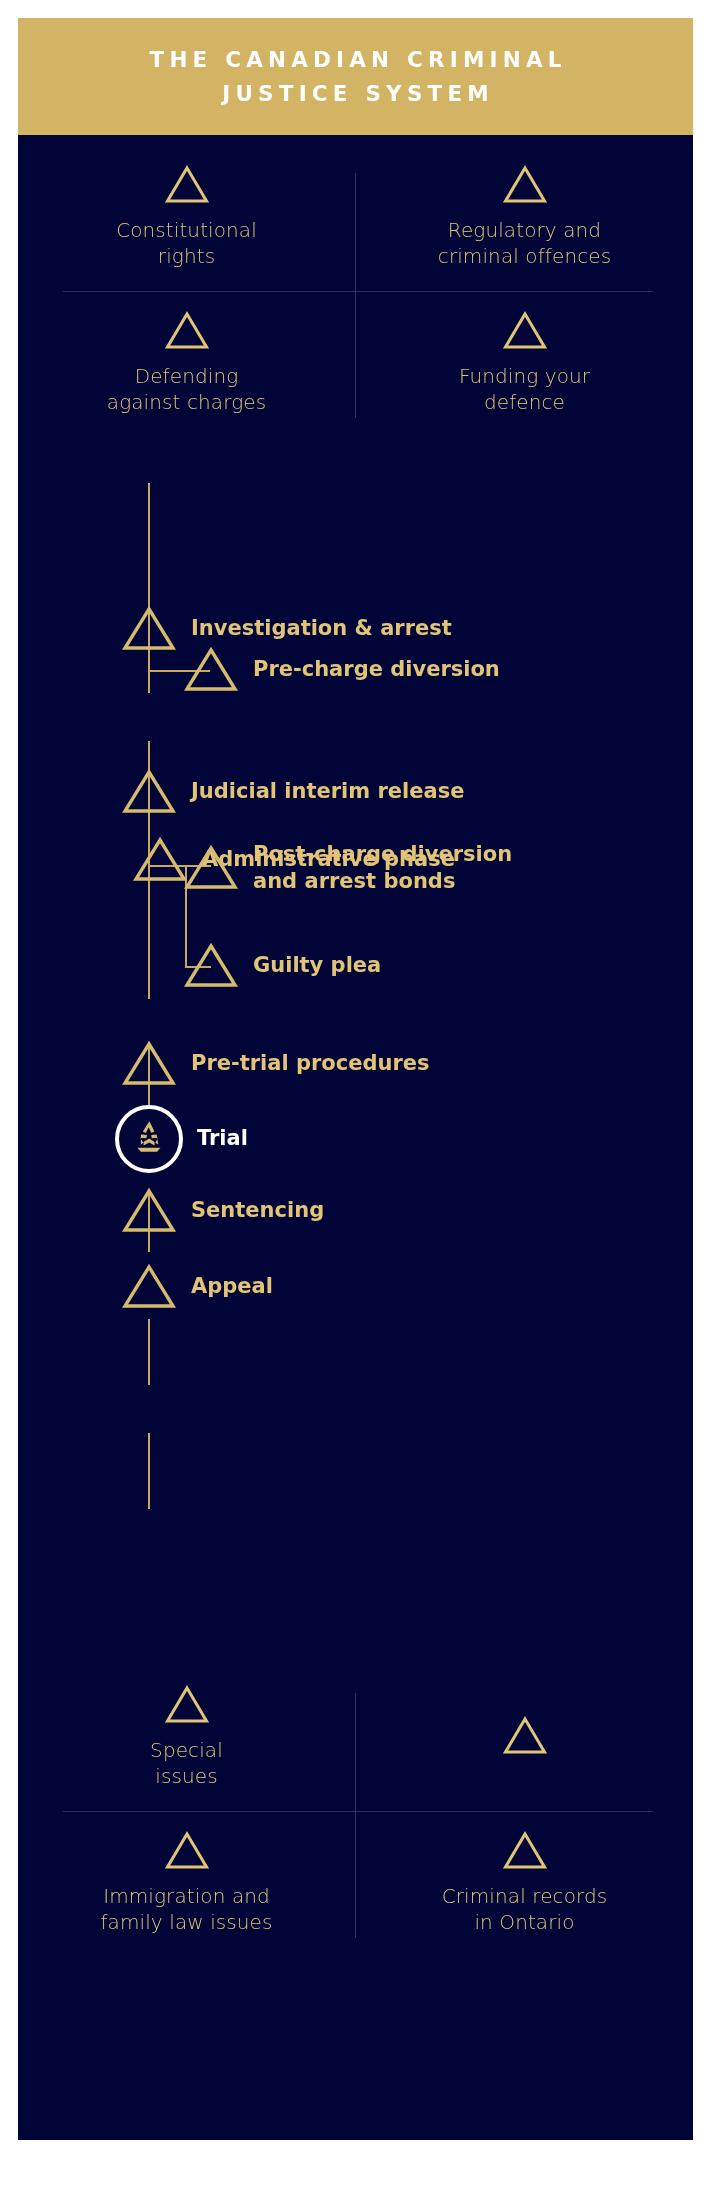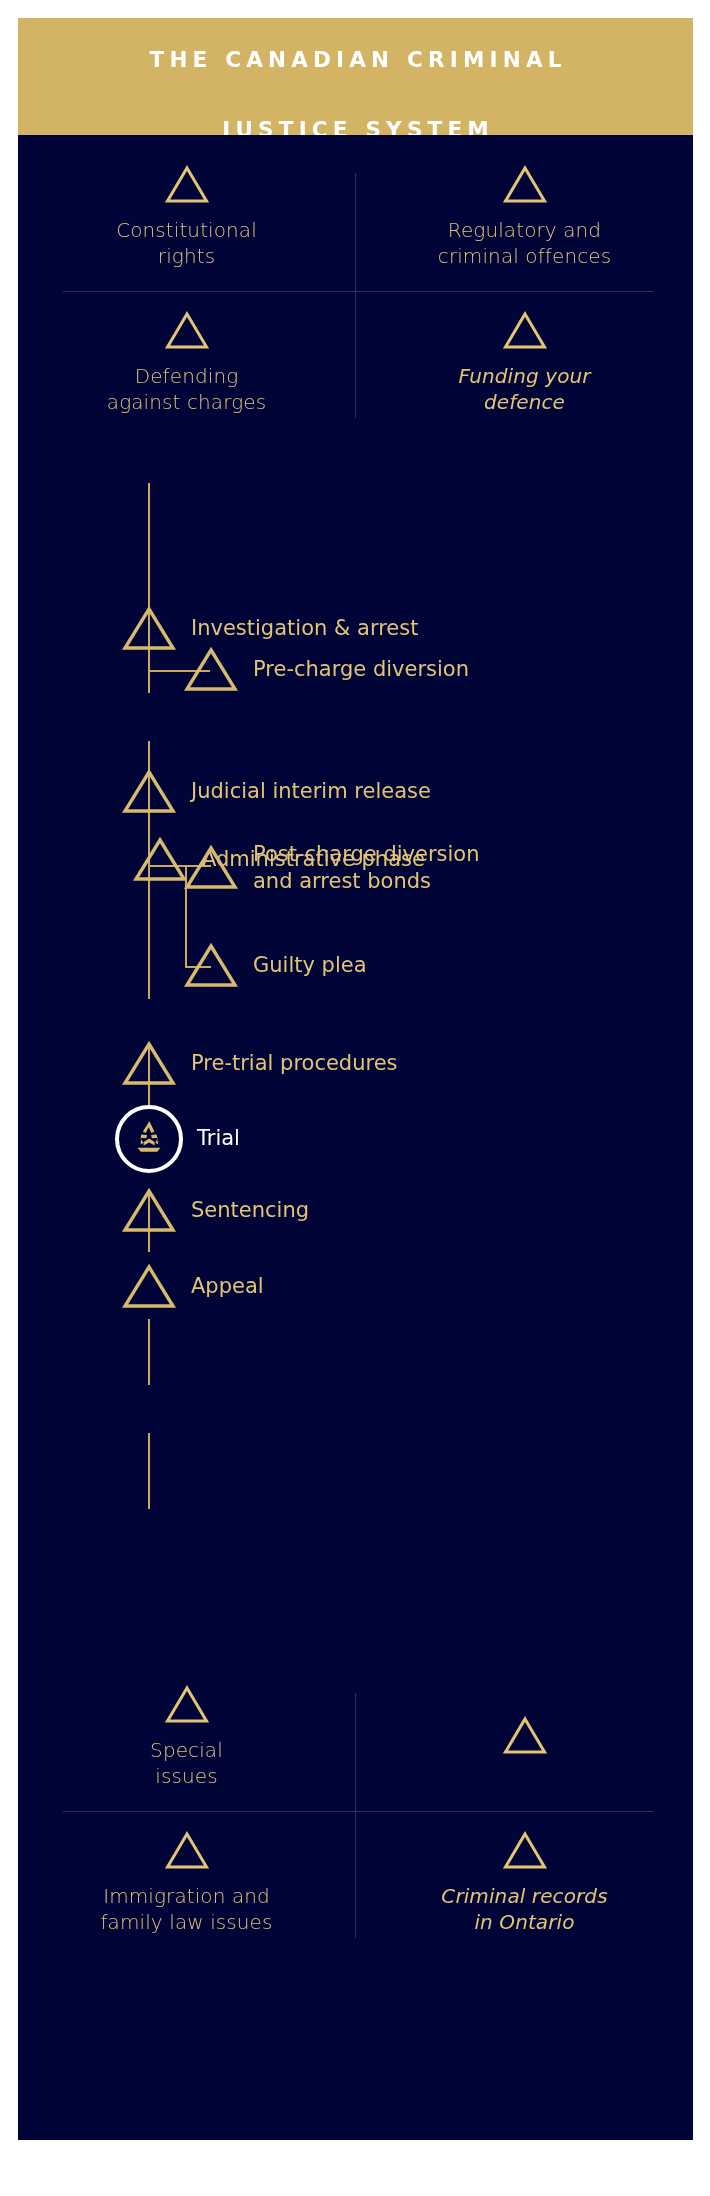--- a/index.html
+++ b/index.html
@@ -33,21 +33,20 @@
   .header-line {
     color: #ffffff;
     font-family: "DejaVu Sans", sans-serif;
     font-size: 21.5px;
     font-weight: bold;
     letter-spacing: 5.2px;
     line-height: 1.55;
     text-align: center;
     white-space: nowrap;
     text-indent: 5.2px;
-    margin-top: 36px;
   }
 
   
   #panel {
     position: absolute;
     left: 18px;
     top: 135px;
     width: 675px;
     height: 2005px;
     background: #000436;
@@ -69,21 +68,21 @@
     height: 145px;
     display: flex;
     flex-direction: column;
     align-items: center;
     justify-content: center;
     text-align: center;
   }
   .quad-cell.c00 { left: 0;     top: 0;     }
   .quad-cell.c01 { left: 338px; top: 0;     }
   .quad-cell.c10 { left: 0;     top: 146px; }
-  .quad-cell.c11 { left: 338px; top: 146px; font-style: italic; }
+  .quad-cell.c11 { left: 338px; top: 146px; }
 
   .quad-label {
     color: #e3c476;
     font-family: "DejaVu Sans", sans-serif;
     font-size: 20px;
     line-height: 1.28;
     font-weight: 300;
     margin-top: 10px;
     letter-spacing: 0.1px;
     white-space: pre-line;
@@ -143,21 +142,21 @@
     height: 48px;
     flex: 0 0 auto;
     display: flex;
     align-items: center;
     justify-content: center;
   }
   .tl-label {
     color: #e3c476;
     font-family: "DejaVu Sans", sans-serif;
     font-size: 21px;
-    font-weight: 400;
+    font-weight: 700;
     line-height: 1.3;
     margin-left: 14px;
     white-space: pre-line;
   }
   .tl-node.active .tl-label { color: #ffffff; }
 
   .trial-ring {
     position: relative;
     width: 68px;
     height: 68px;

